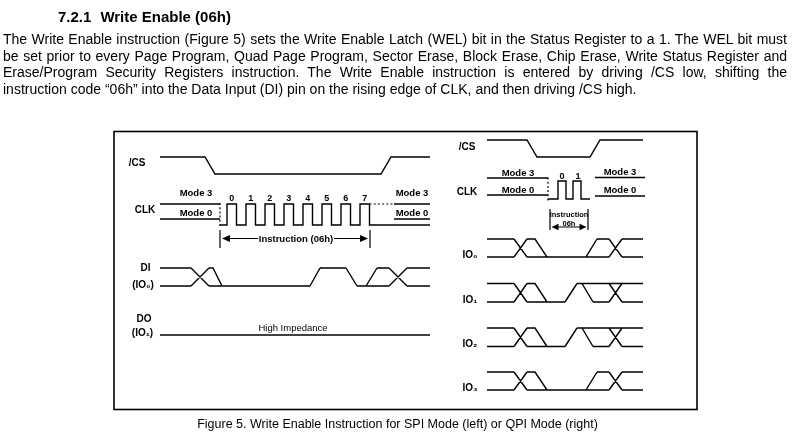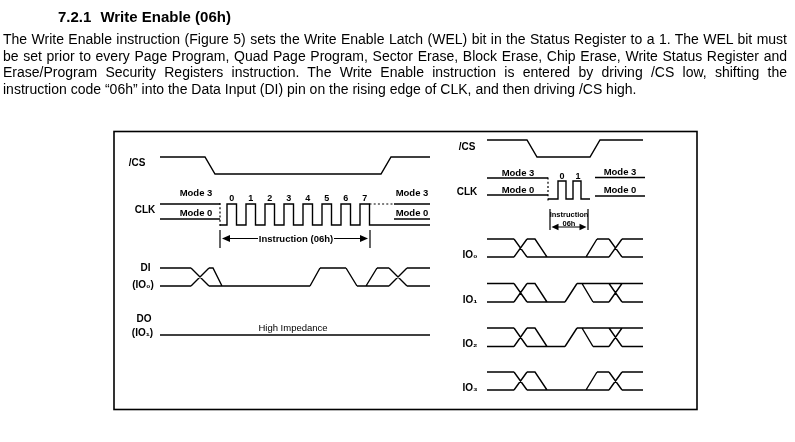--- a/index.html
+++ b/index.html
@@ -129,14 +129,15 @@
 
     <path class="w" d="M487,372 H514 M487,390 H514
              M514,372 L527,390 M514,390 L527,372
              M527,372 H535 L547,390 M527,390 H609
              M586,390 L597,372 M597,372 H609
              M609,372 L622,390 M609,390 L622,372
              M622,372 H643 M622,390 H643"></path>
     <text class="sig" x="470" y="390.5">IO₃</text>
   </svg>
 
+  <div class="caption">Figure 5. Write Enable Instruction for SPI Mode (left) or QPI Mode (right)</div>
 
 </div>
 
 </body></html>

